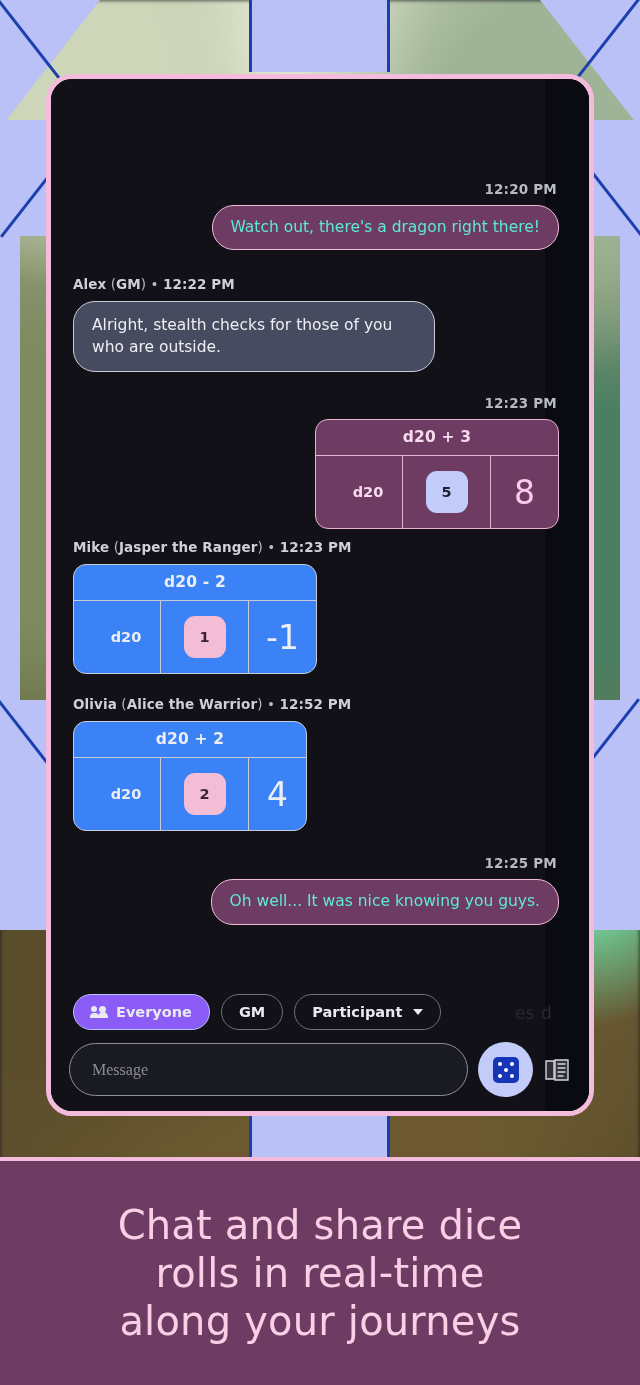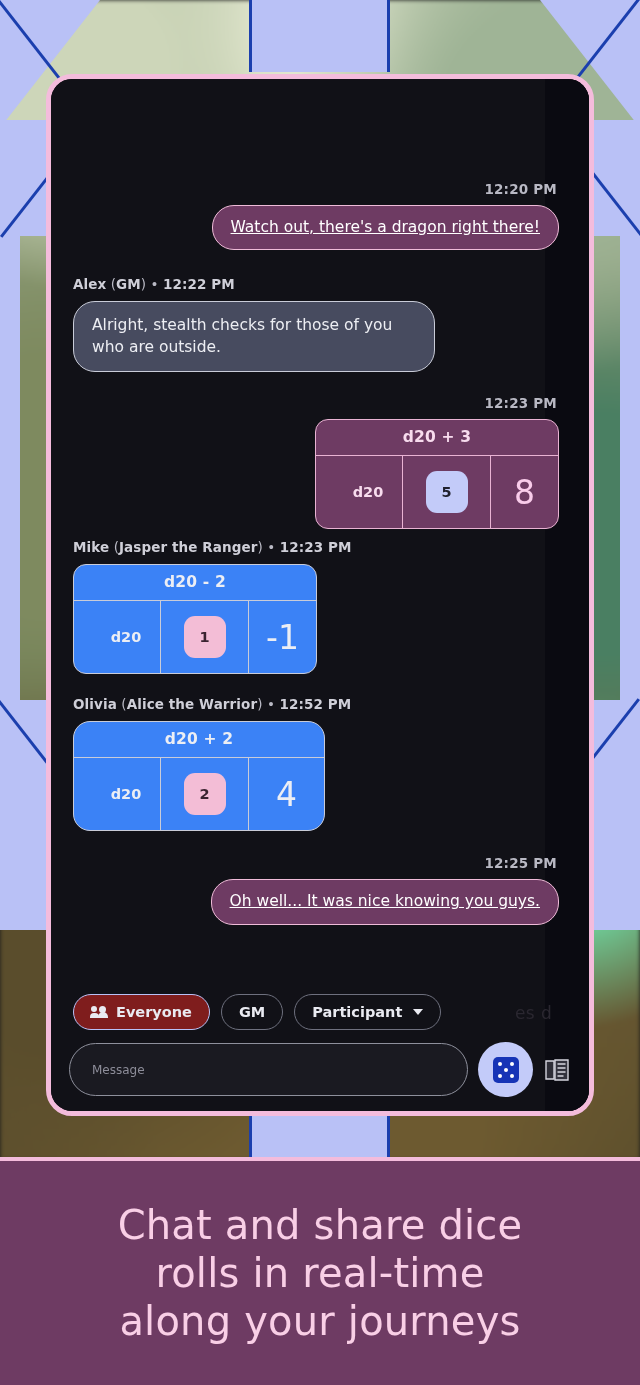--- a/index.html
+++ b/index.html
@@ -61,23 +61,22 @@
   .row{display:flex;}
   .row.out{justify-content:flex-end;}
   .row.in{justify-content:flex-start;}
 
   .bubble{
     max-width:362px;box-sizing:border-box;
     padding:11px 18px;border-radius:22px;
     font-size:15.5px;line-height:1.38;
   }
   .bubble.out{
-    background:#6e3b63;border:1.5px solid #f0bcd9;color:#ffffff;
+    background:#6e3b63;border:1.5px solid #f0bcd9;color:#5eead4;
     margin-right:8px;
-    text-decoration:underline;
   }
   .bubble.in{
     background:#474b5f;border:1.5px solid #c9ccd8;color:#edeef3;
     margin-left:0;padding:13px 18px;
   }
 
   
   .roll{
     width:244px;box-sizing:border-box;border-radius:13px;overflow:hidden;
     border:1.5px solid;
@@ -115,37 +114,37 @@
 
   
   #bottom{position:absolute;left:0;right:0;bottom:0;padding:0 16px 14px;box-sizing:border-box;}
   #filters{display:flex;gap:11px;padding:0 6px 12px;}
   .fchip{
     height:36px;border-radius:18px;display:flex;align-items:center;gap:8px;
     padding:0 17px;box-sizing:border-box;
     font-size:14.5px;font-weight:700;color:#e9eaf1;
     border:1.2px solid #6e707e;background:transparent;
   }
-  .fchip.sel{background:#7f1d1d;border-color:#b9c1f6;}
+  .fchip.sel{background:#8b5cf6;border-color:#b9c1f6;}
   .people{display:inline-block;width:17px;height:12px;position:relative;}
   .people i{position:absolute;background:#e9eaf1;border-radius:50%;}
   .people i.h1{width:6px;height:6px;left:0;top:0;}
   .people i.h2{width:7px;height:7px;left:8px;top:0;}
   .people i.b1{width:9px;height:5px;left:-1px;top:7px;border-radius:4px 4px 0 0;}
   .people i.b2{width:10px;height:6px;left:7px;top:6px;border-radius:5px 5px 0 0;}
   .caret{
     width:0;height:0;border-left:5.5px solid transparent;border-right:5.5px solid transparent;
     border-top:6px solid #e9eaf1;margin-left:3px;
   }
   #inputrow{display:flex;align-items:center;gap:10px;padding:0 2px;}
   #msg{
     flex:1;height:53px;border-radius:27px;border:1.2px solid #8e909c;
     background:#1a1a21;display:flex;align-items:center;padding:0 22px;box-sizing:border-box;
   }
-  #msg span{font-size:12px;color:#8d8d99;}
+  #msg span{font-size:16px;color:#8d8d99;font-family:Liberation Serif, serif;}
   #diceBtn{
     width:55px;height:55px;border-radius:50%;background:#c3cbf9;
     display:flex;align-items:center;justify-content:center;flex:0 0 55px;
   }
   .die5{width:26px;height:26px;border-radius:5px;background:#1634b6;position:relative;}
   .die5 b{position:absolute;width:4px;height:4px;border-radius:50%;background:#fff;}
   #bookBtn{width:28px;height:28px;flex:0 0 28px;display:flex;align-items:center;justify-content:center;}
 
   
   #caption{
@@ -241,21 +240,21 @@
             </div>
             <div class="roll-cell total">-1</div>
           </div>
         </div>
       </div>
 
       <div class="meta" style="margin-top:22px;">
         <span class="who">Olivia</span><span> (</span><b>Alice the Warrior</b><span>) • </span><b>12:52 PM</b>
       </div>
       <div class="row in" style="margin-top:9px;">
-        <div class="roll v-slate" style="width:252px;border-radius:17px;">
+        <div class="roll v-slate" style="width:234px;">
           <div class="roll-head">d20 + 2</div>
           <div class="roll-body">
             <div class="roll-cell die-label">d20</div>
             <div class="roll-cell die-val">
               <div class="chip c-pink">2</div>
             </div>
             <div class="roll-cell total">4</div>
           </div>
         </div>
       </div>

